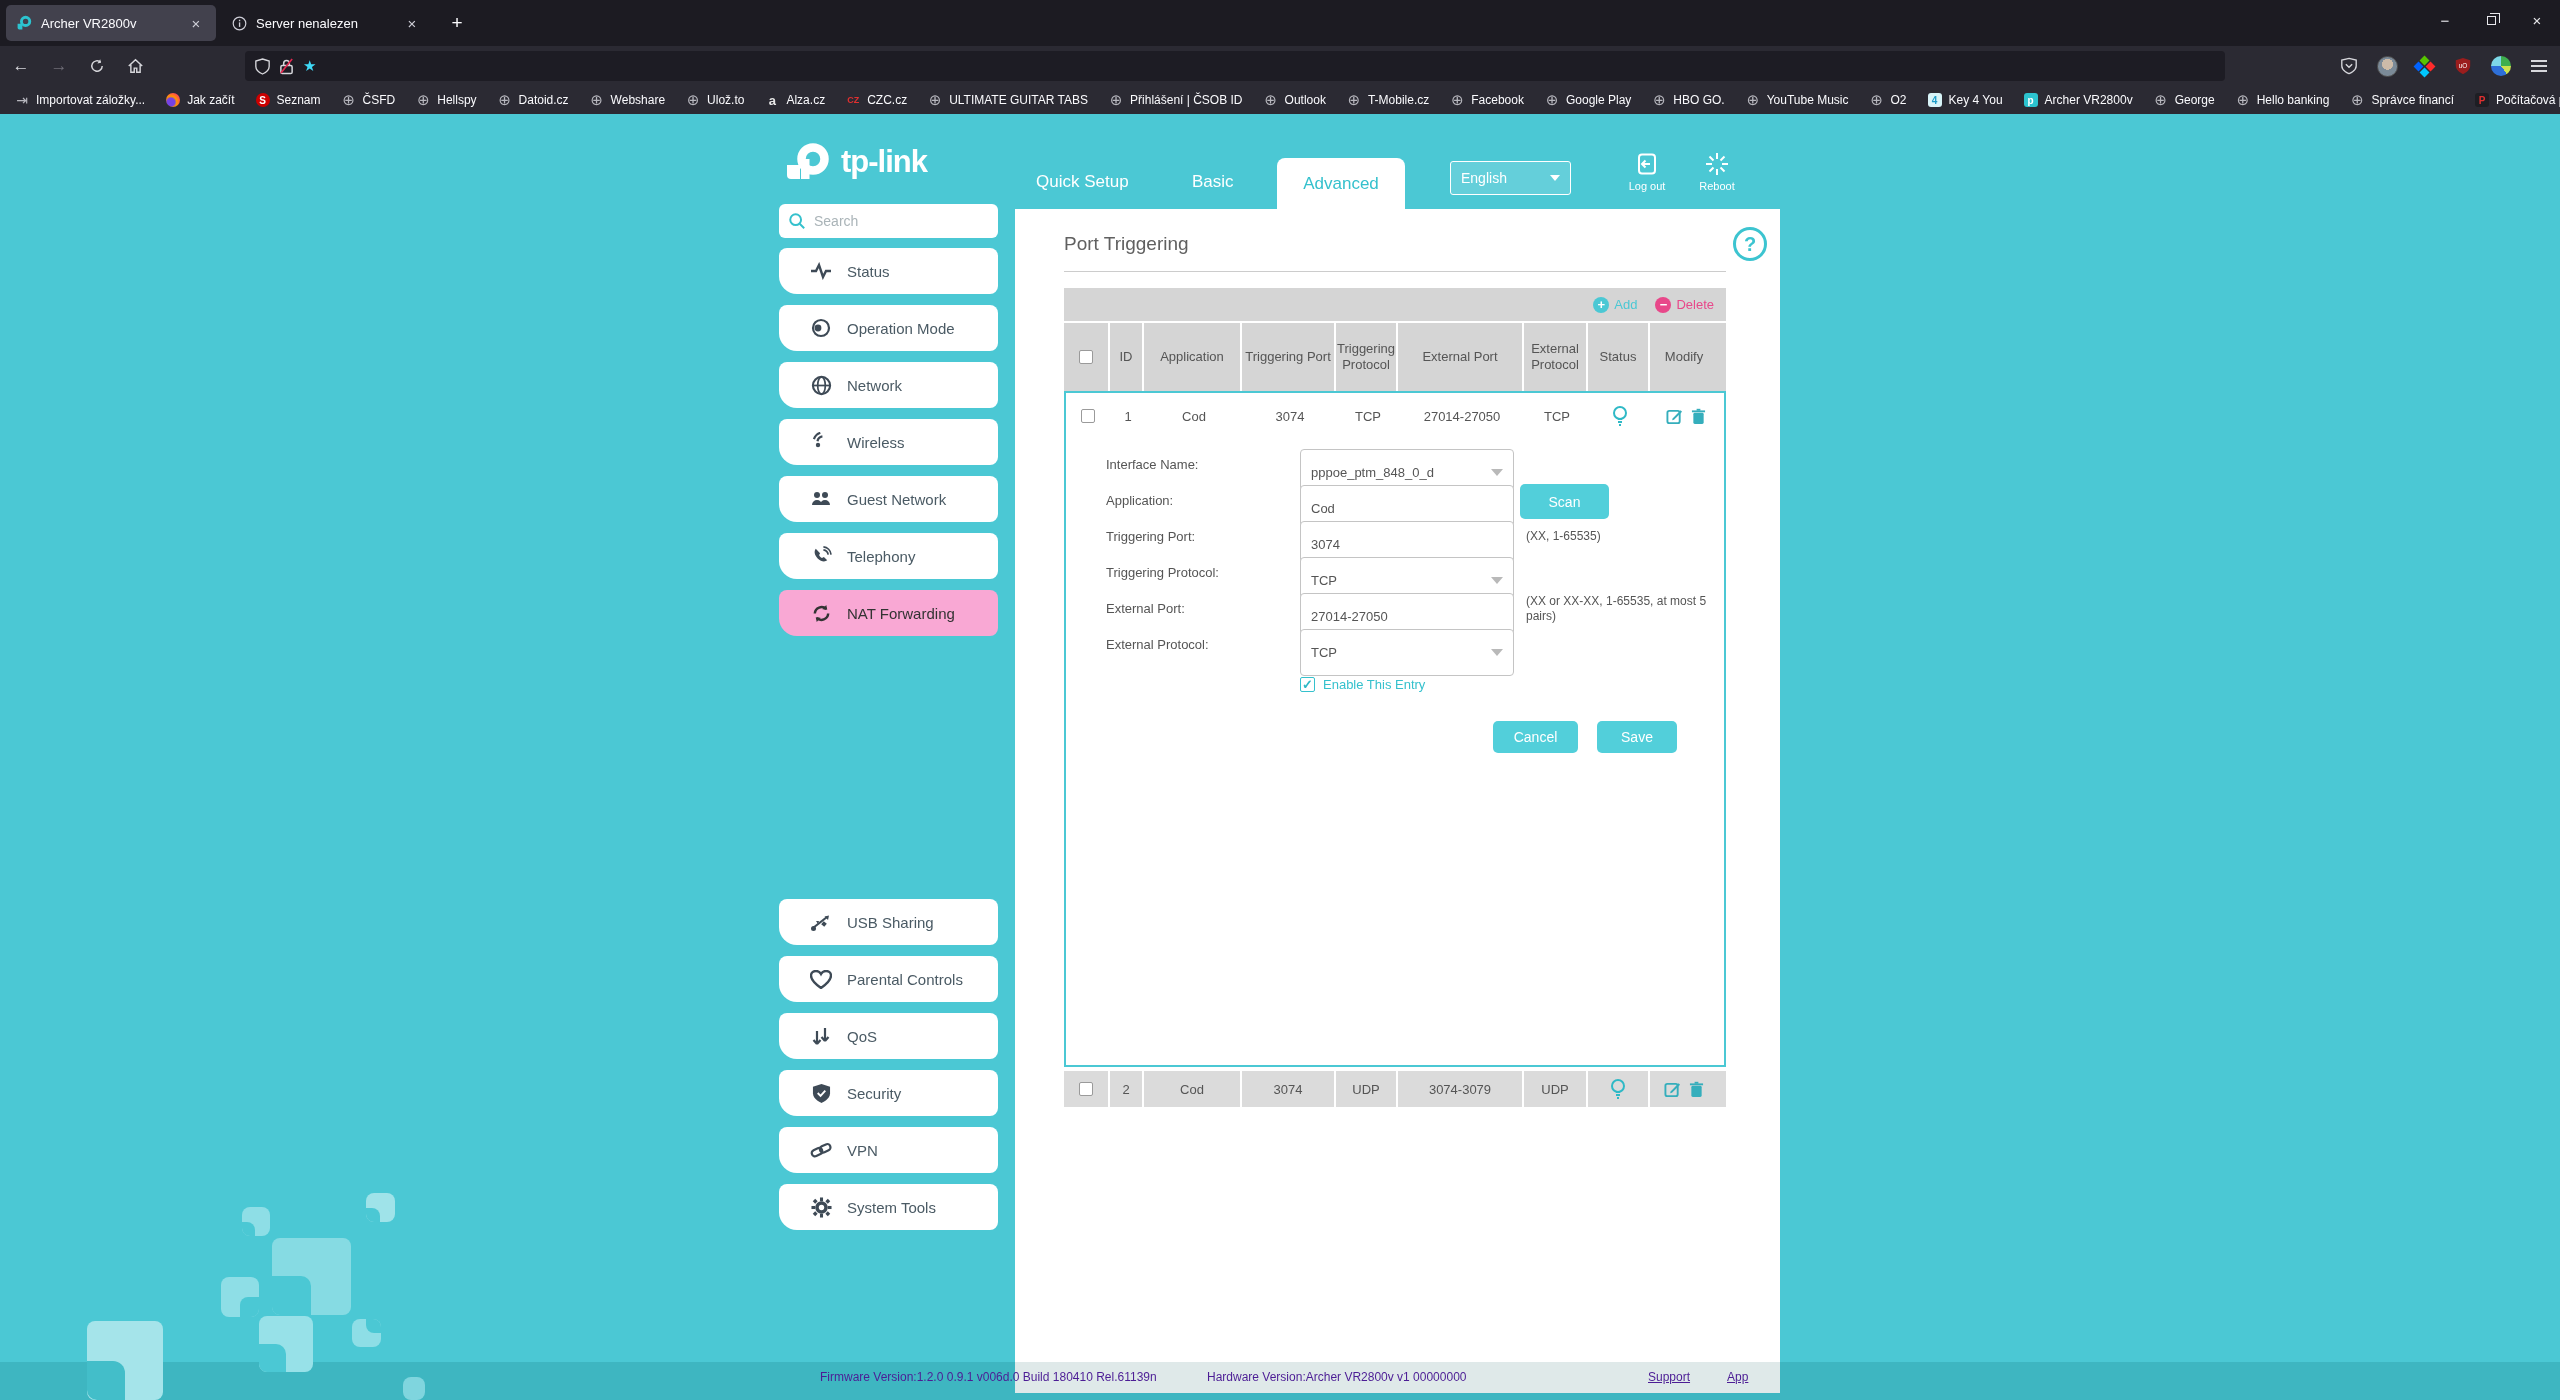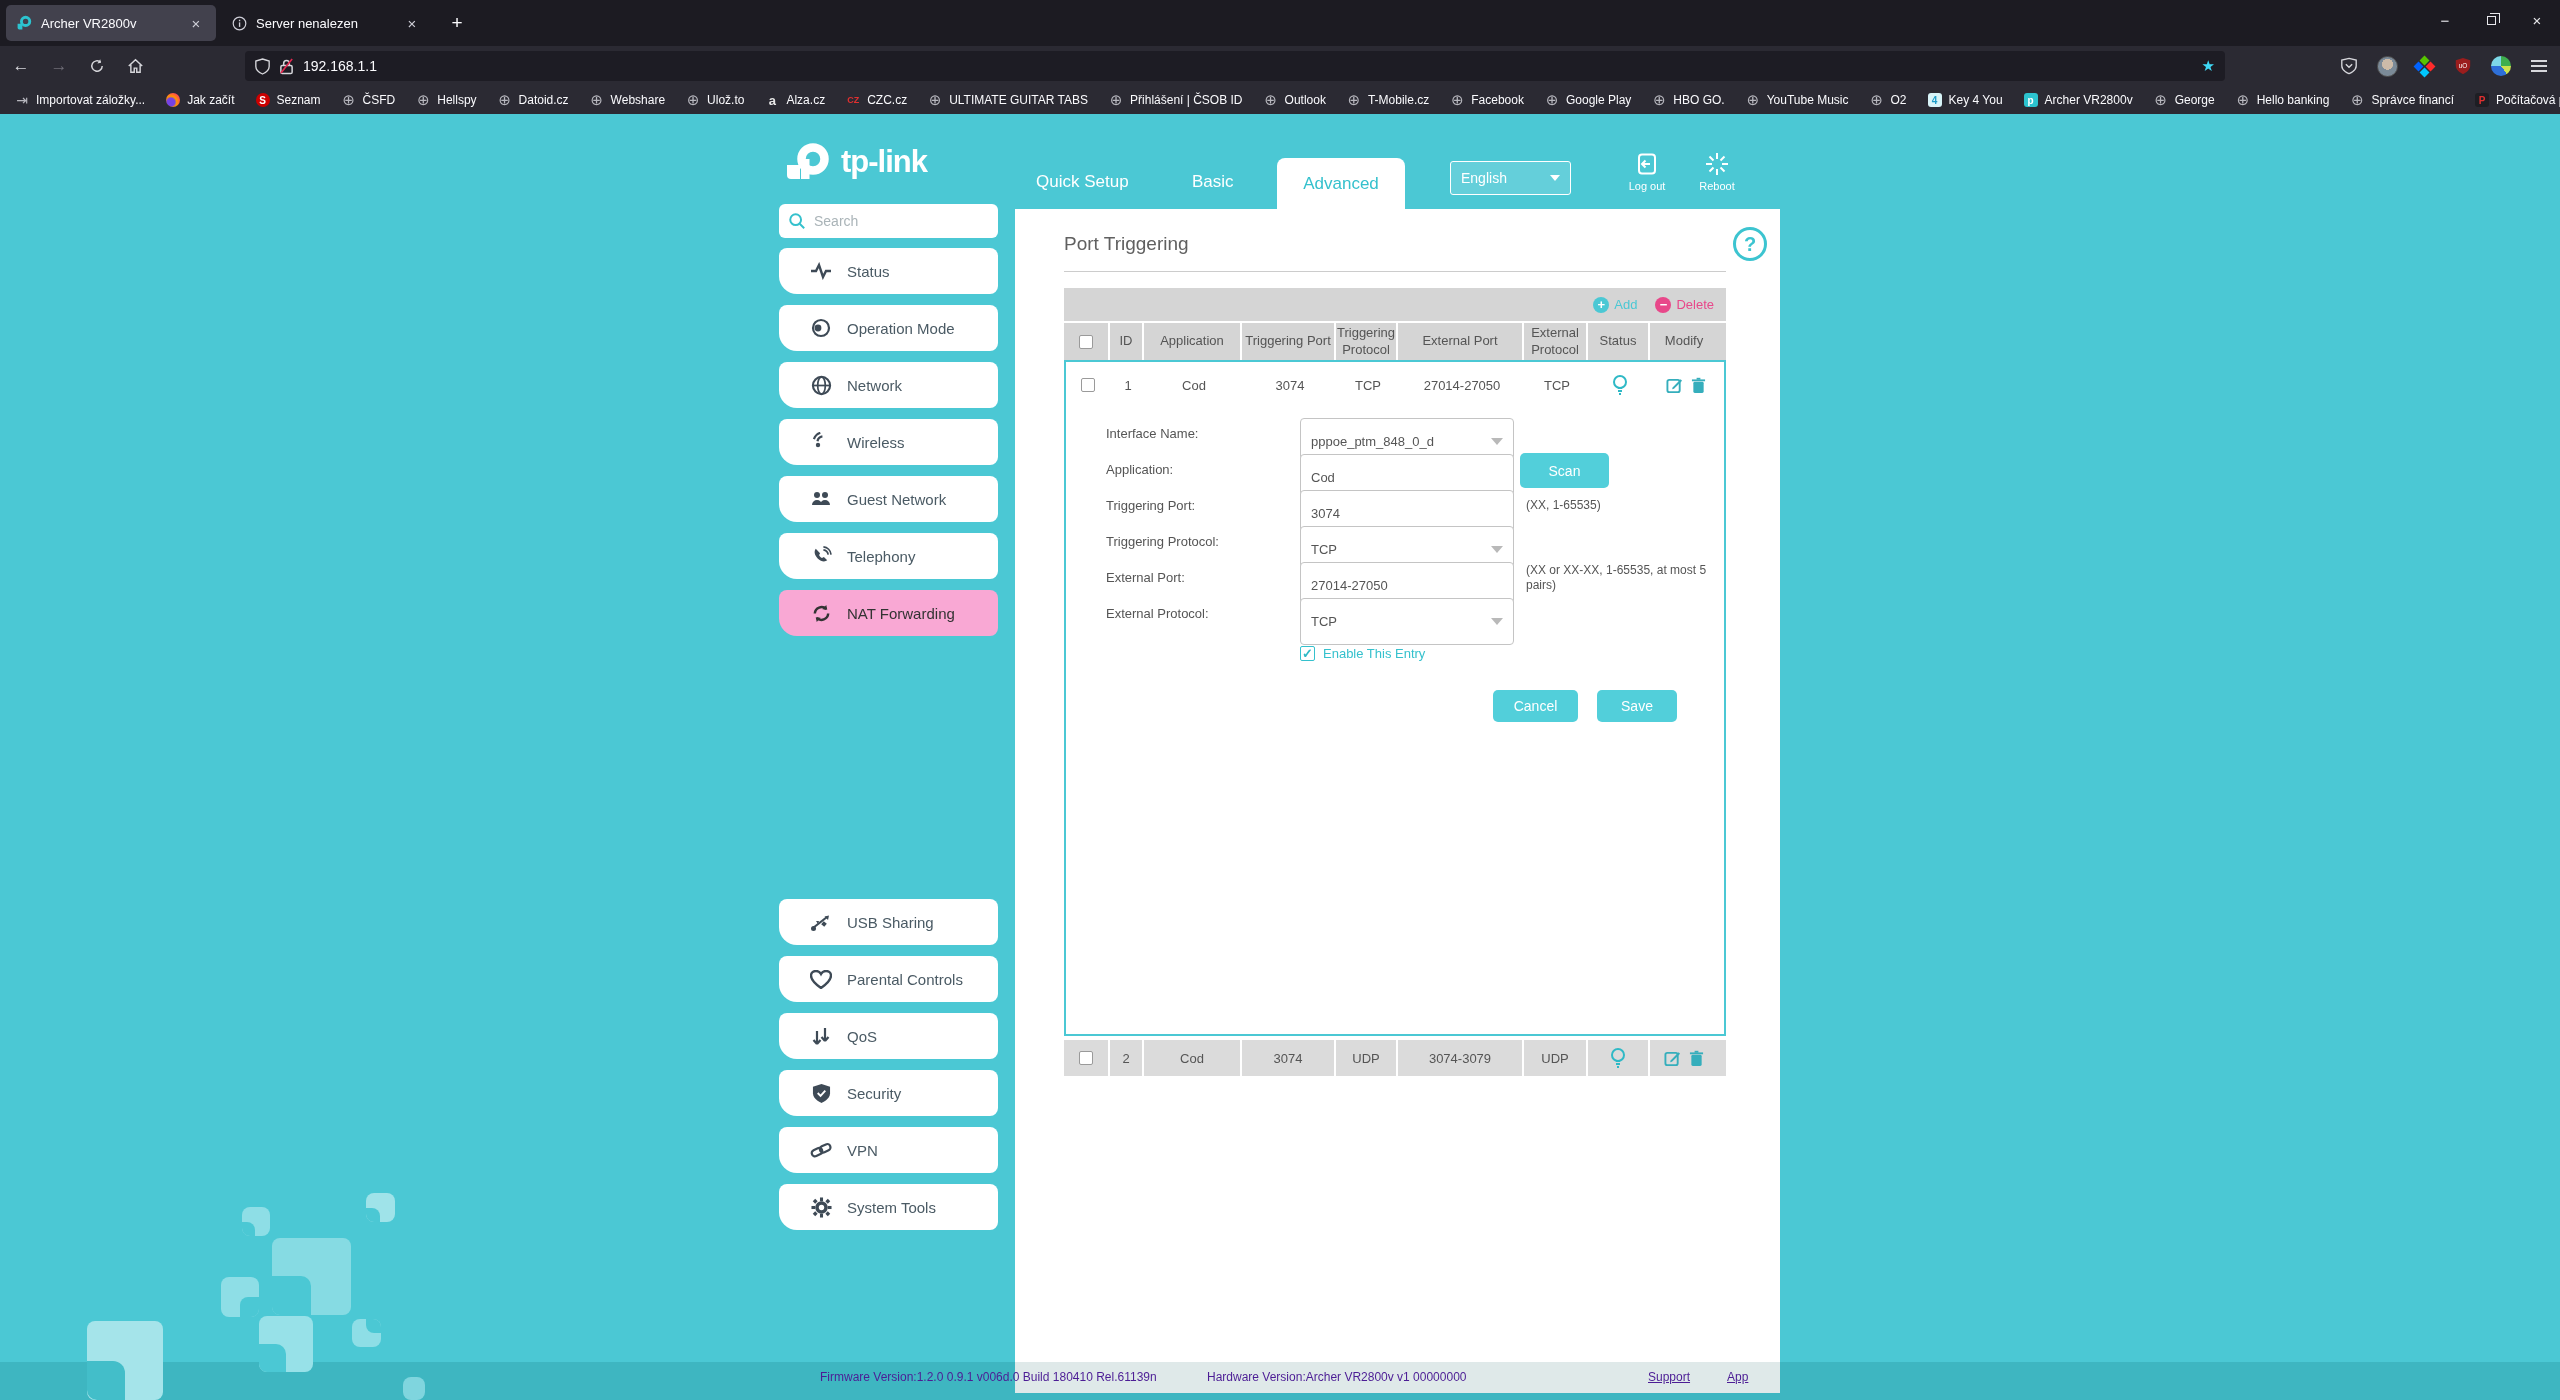--- a/index.html
+++ b/index.html
@@ -79,21 +79,21 @@
   #tbl { position:absolute; left:49px; top:79px; width:662px; }
   #tbl-toolbar { height:33px; background:#d5d5d5; display:flex; align-items:center; justify-content:flex-end; gap:18px; padding-right:12px; margin-bottom:2px; }
   .tbtn { display:flex; align-items:center; gap:5px; font-size:13px; }
   .tbtn .cir { width:16px; height:16px; border-radius:50%; color:#fff; font-size:13px; font-weight:bold; display:flex; align-items:center; justify-content:center; line-height:1; }
   #add-btn { color:#4bc8d4; } #add-btn .cir { background:#4bc8d4; }
   #del-btn { color:#e8488a; } #del-btn .cir { background:#e8488a; }
   .trow { display:flex; }
   .tcell { border-right:2px solid #fff; display:flex; align-items:center; justify-content:center; text-align:center; font-size:13px; color:#555; }
   .tcell:last-child { border-right:none; }
   .c0{width:46px}.c1{width:34px}.c2{width:98px}.c3{width:94px}.c4{width:62px}.c5{width:126px}.c6{width:64px}.c7{width:62px}.c8{width:68px}
-  #tbl-head { background:#d5d5d5; height:37px; }
+  #tbl-head { background:#d5d5d5; height:68px; }
   #tbl-head .tcell { line-height:1.25; padding:2px; }
   #expand-wrap { border:2px solid #4bc8d4; background:#fff; }
   #row1 { height:46px; }
   #row1 .tcell { color:#555; border-right-color:#fff; }
   #row2 { background:#dbdbdb; height:36px; margin-top:4px; }
   .cbx { width:14px; height:14px; background:#fff; border:1px solid #9a9a9a; border-radius:2px; }
   .mod-icons { display:flex; gap:8px; align-items:center; }
 
   
   #form { position:relative; height:626px; }
@@ -170,21 +170,20 @@
       </svg>
     <span style="position:relative;display:inline-flex;">
       <svg width="15" height="17" viewBox="0 0 16 18">
           <rect x="2" y="8" width="12" height="8.5" rx="1.5" fill="none" stroke="#d7d7dc" stroke-width="1.6"></rect>
           <path d="M5,8 V5.5 a3,3 0 0 1 6,0 V8" fill="none" stroke="#d7d7dc" stroke-width="1.6"></path>
         </svg>
       <svg width="15" height="17" viewBox="0 0 16 18" style="position:absolute;left:0;top:0;">
           <line x1="2" y1="16" x2="14" y2="1" stroke="#e22850" stroke-width="1.8"></line>
         </svg>
     </span>
-    <span class="url-text">192.168.1.1</span>
     <span class="star">★</span>
   </div>
   <div id="tb-right">
     <div class="tbico">
       <svg width="18" height="18" viewBox="0 0 20 20">
           <path d="M10,1.5 L18,3.5 V10 C18,15.5 10,18.5 10,18.5 C10,18.5 2,15.5 2,10 V3.5 Z" fill="none" stroke="#d7d7dc" stroke-width="1.5"></path>
           <path d="M6.5,8 L10,11.5 L13.5,8" fill="none" stroke="#d7d7dc" stroke-width="1.5"></path>
         </svg>
     </div>
     <div class="tbico">

